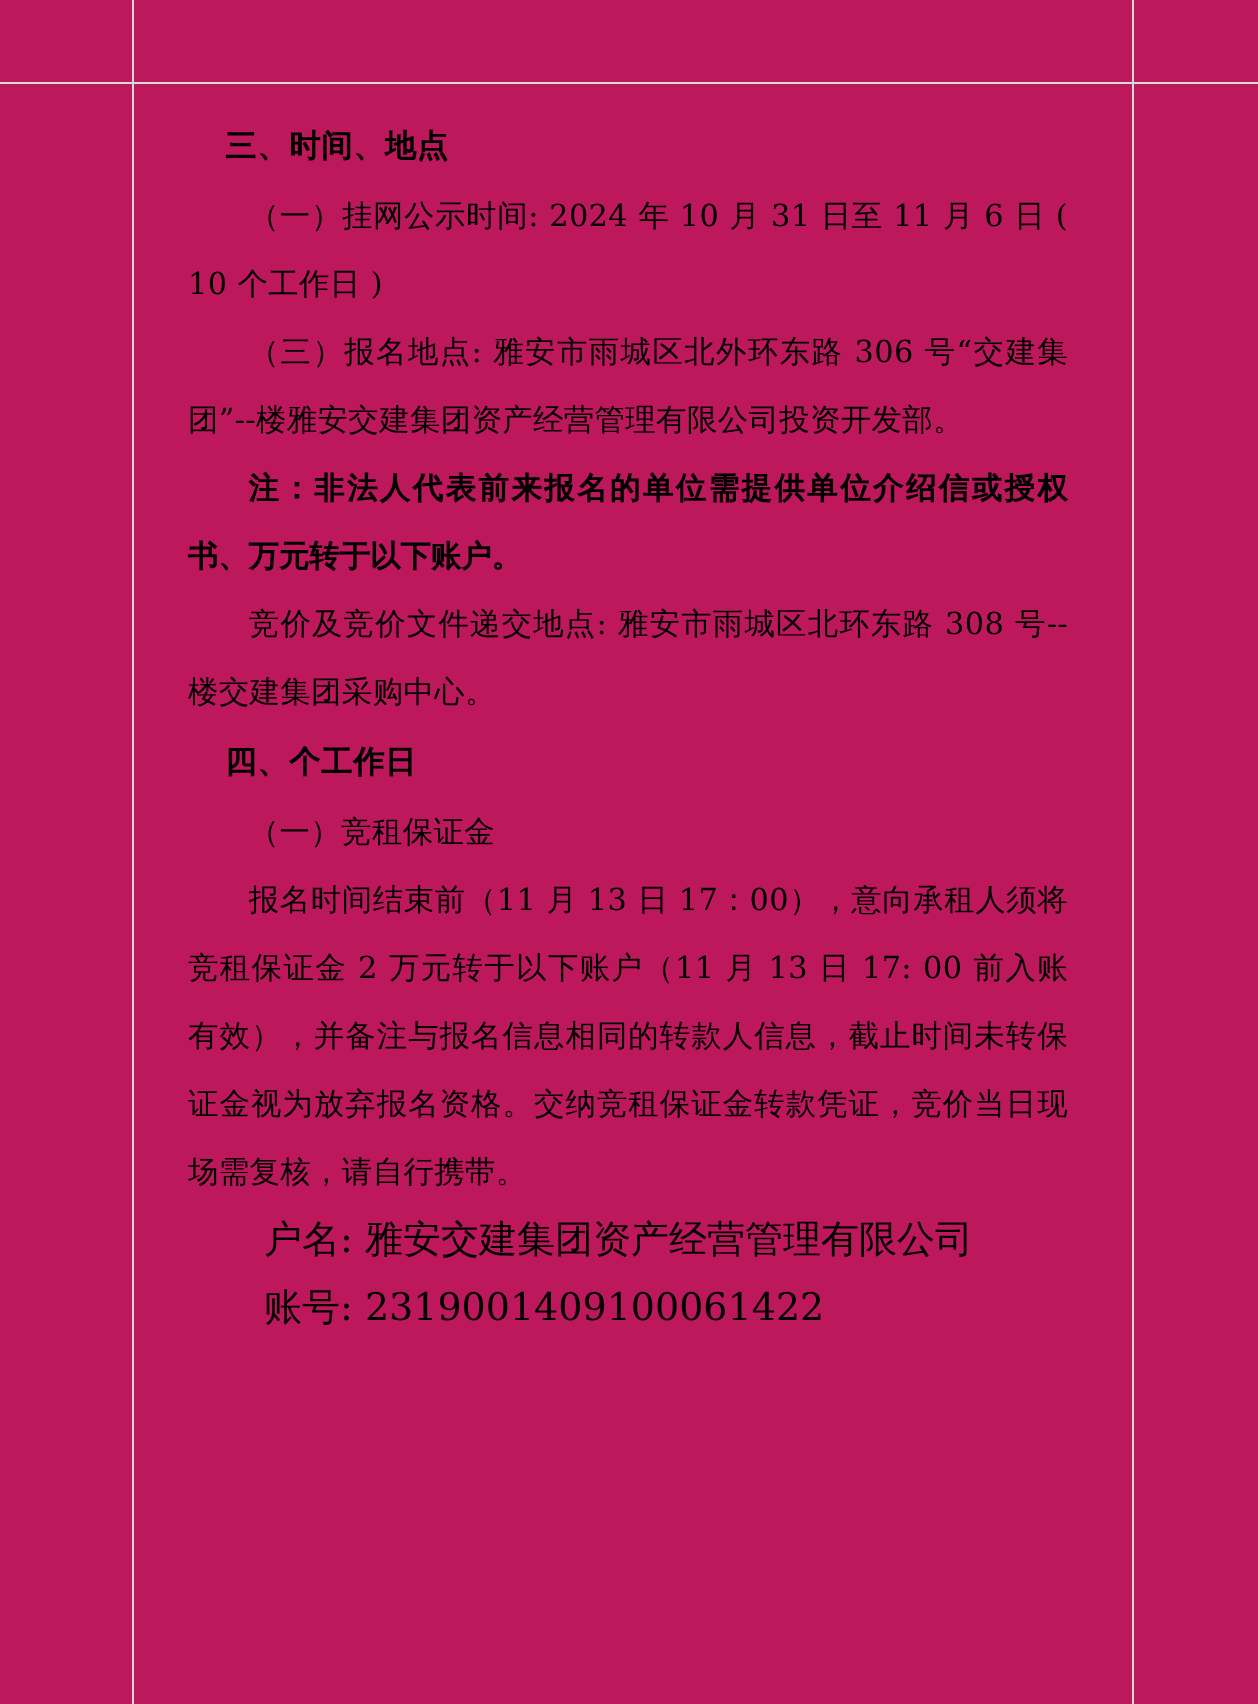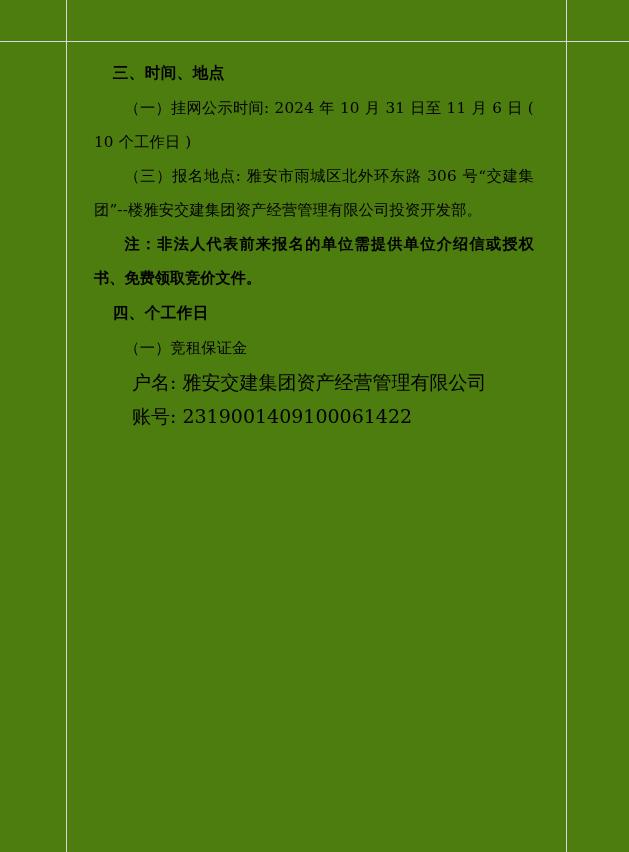--- a/index.html
+++ b/index.html
@@ -11,21 +11,21 @@
     width: 629px;
     height: 852px;
     overflow: hidden;
     font-family: "DejaVu Serif", "Liberation Serif", serif;
     color: #000000;
   }
   .page {
     position: relative;
     width: 629px;
     height: 852px;
-    background: #4d7c0f;
+    background: #be185d;
     box-sizing: border-box;
   }
   
   .edge-top {
     position: absolute;
     left: 0; right: 0; top: 41px;
     height: 1px;
     background: #d8d8d8;
   }
   .edge-left {
@@ -93,28 +93,30 @@
 
   <div class="content">
 
     <p class="heading">三、时间、地点</p>
 
     <p class="para indent">（一）挂网公示时间: 2024 年 10 月 31 日至 11 月 6 日 ( 10 个工作日 )</p>
 
 
     <p class="para indent">（三）报名地点: 雅安市雨城区北外环东路 306 号“交建集团”--楼雅安交建集团资产经营管理有限公司投资开发部。</p>
 
-    <p class="note">注：非法人代表前来报名的单位需提供单位介绍信或授权书、免费领取竞价文件。</p>
+    <p class="note">注：非法人代表前来报名的单位需提供单位介绍信或授权书、万元转于以下账户。</p>
 
 
+    <p class="para indent">竞价及竞价文件递交地点: 雅安市雨城区北环东路 308 号--楼交建集团采购中心。</p>
 
     <p class="heading">四、个工作日</p>
 
     <p class="para indent">（一）竞租保证金</p>
 
+    <p class="para indent">报名时间结束前（11 月 13 日 17：00），意向承租人须将竞租保证金 2 万元转于以下账户（11 月 13 日 17: 00 前入账有效），并备注与报名信息相同的转款人信息，截止时间未转保证金视为放弃报名资格。交纳竞租保证金转款凭证，竞价当日现场需复核，请自行携带。</p>
 
     <p class="bank-line">户名: 雅安交建集团资产经营管理有限公司</p>
 
     <p class="bank-line">账号: 2319001409100061422</p>
 
 
   </div>
 </div>
 
 </body></html>

